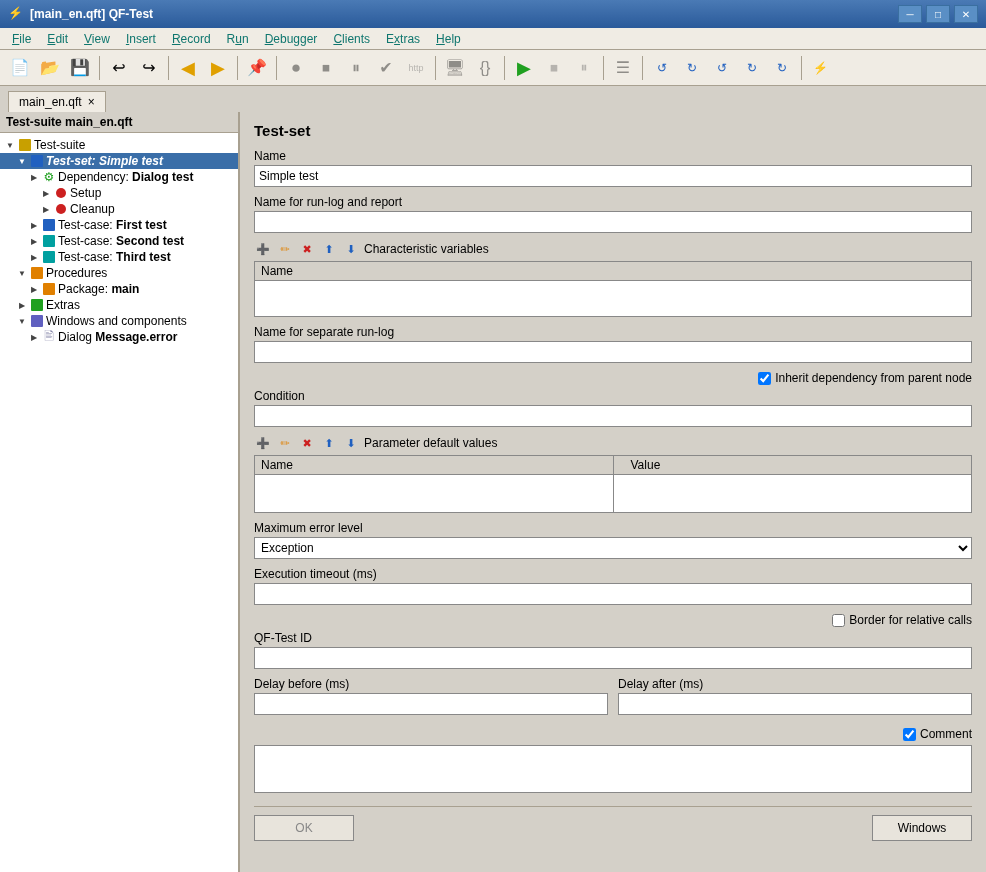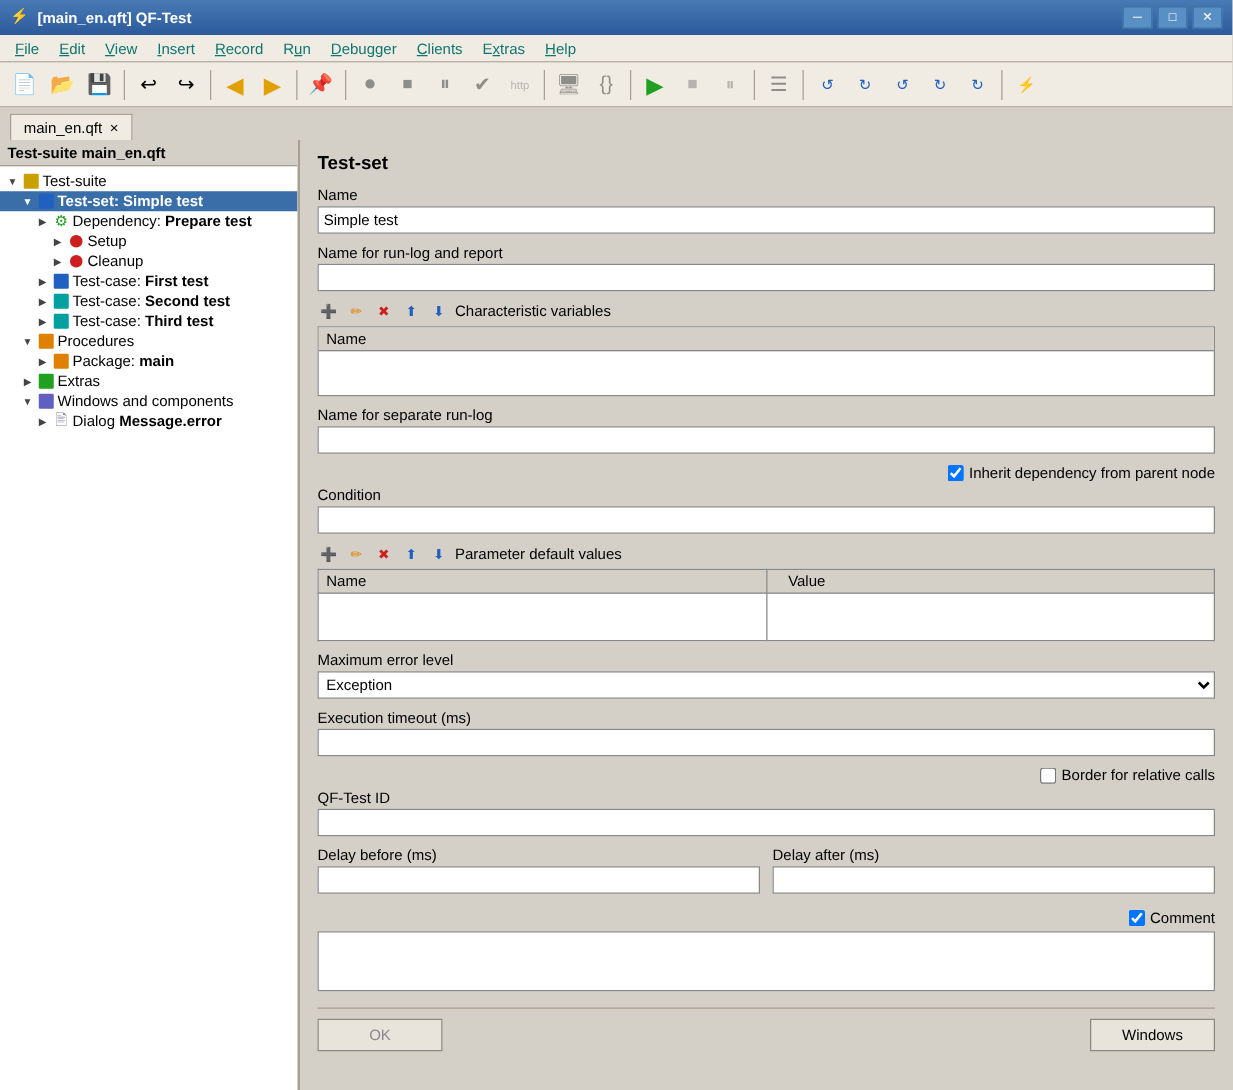--- a/index.html
+++ b/index.html
@@ -75,21 +75,21 @@
     .tree-item {
       display: flex; align-items: center; padding: 1px 0;
       cursor: pointer; white-space: nowrap; padding-right: 4px;
     }
     .tree-arrow {
       width: 12px; height: 12px; display: inline-flex; align-items: center; justify-content: center;
       font-size: 8px; color: #444; flex-shrink: 0;
     }
     .tree-icon { width: 14px; height: 14px; margin: 0 2px; display: inline-flex; align-items: center; justify-content: center; font-size: 10px; flex-shrink: 0; }
     .tree-label { font-size: 12px; }
-    .tree-label.bold { font-weight: bold; }
+    .tree-label.bold { font-weight: bold; font-style: italic; }
 
     
     .right-panel {
       flex: 1; overflow-y: auto; background: #d4d0c8; padding: 10px 14px;
     }
     .form-title {
       font-size: 15px; font-weight: bold; color: #000; margin-bottom: 10px;
     }
     .form-section { margin-bottom: 8px; }
     .form-label { font-size: 12px; color: #000; margin-bottom: 2px; display: block; }
@@ -294,21 +294,21 @@
           </span>
         <span class="tree-label bold">Test-set: <b>Simple test</b></span>
       </div>
 
       <div class="tree-item">
         <span style="width:28px"></span>
         <span class="tree-arrow">▶</span>
         <span class="tree-icon">
             <span style="color:#20a020;font-size:12px;">⚙</span>
           </span>
-        <span class="tree-label">Dependency: <b>Prepare test</b></span>
+        <span class="tree-label">Dependency: <b>Dialog test</b></span>
       </div>
 
       <div class="tree-item">
         <span style="width:40px"></span>
         <span class="tree-arrow">▶</span>
         <span class="tree-icon">
             <span class="circle circle-red"></span>
           </span>
         <span class="tree-label">Setup</span>
       </div>

